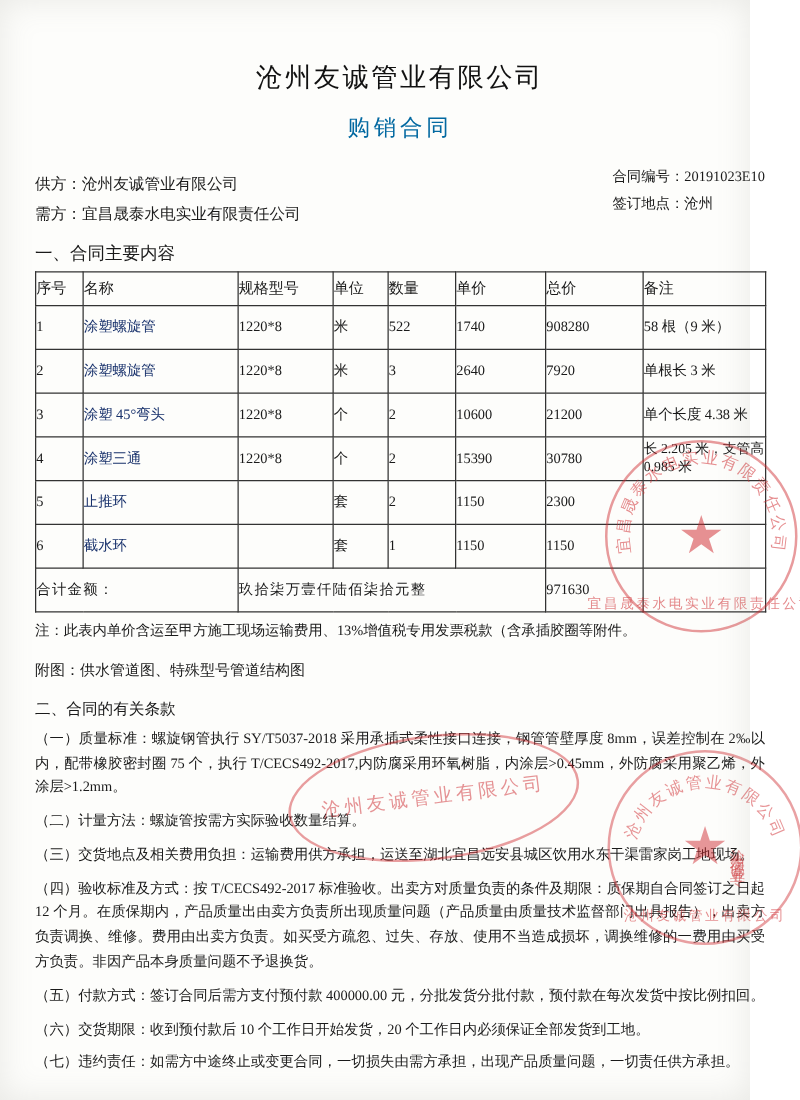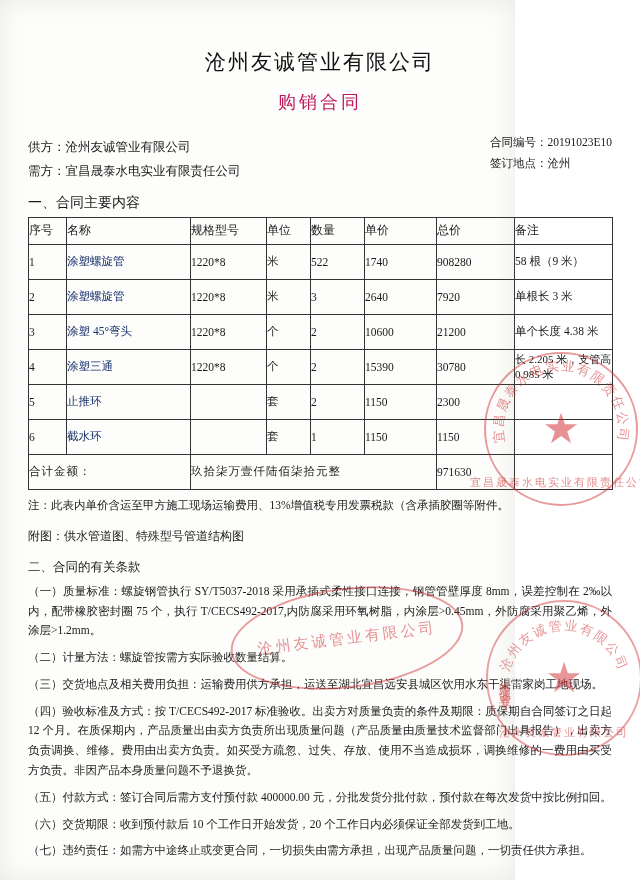--- a/index.html
+++ b/index.html
@@ -11,21 +11,21 @@
     width: 640px;
     height: 880px;
     font-family: "Liberation Serif", "DejaVu Serif", serif;
     color: #1a1a1a;
     position: relative;
     overflow: hidden;
   }
   .page {
     position: absolute;
     left: 0; top: 0;
-    width: 515px;
+    width: 600px;
     height: 880px;
     background: #fdfdfb;
   }
   
   .page:before {
     content: "";
     position: absolute;
     left: 0; top: 0; right: 0; bottom: 0;
     box-shadow: inset 0 0 26px rgba(140,140,130,0.18);
     pointer-events: none;
@@ -44,21 +44,21 @@
   .company-title {
     font-size: 21px;
     letter-spacing: 2px;
     font-weight: normal;
     color: #111;
   }
   .doc-title {
     font-size: 18px;
     letter-spacing: 3px;
     margin-top: 14px;
-    color: #be185d;
+    color: #0369a1;
   }
   .parties {
     margin-top: 22px;
     font-size: 12.5px;
     position: relative;
     line-height: 1.9;
   }
   .party-line {
     display: block;
   }

